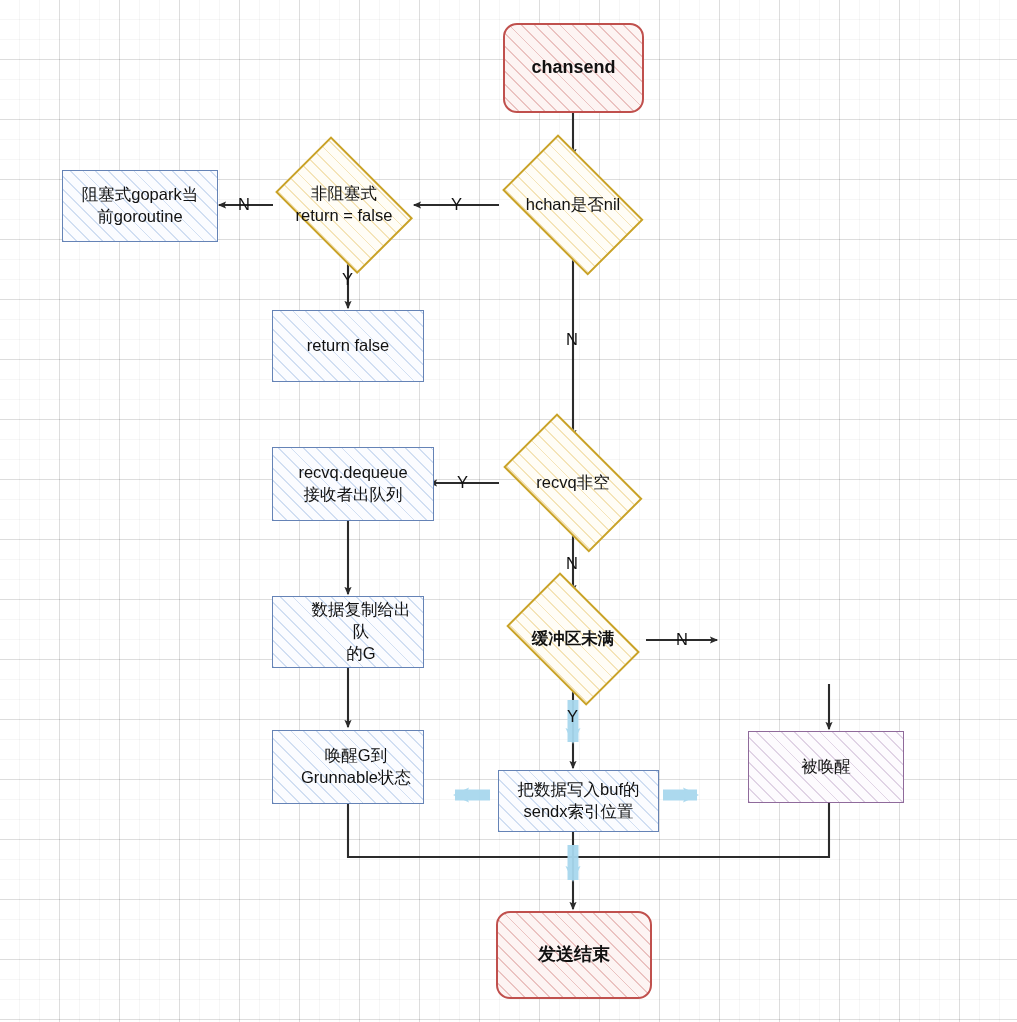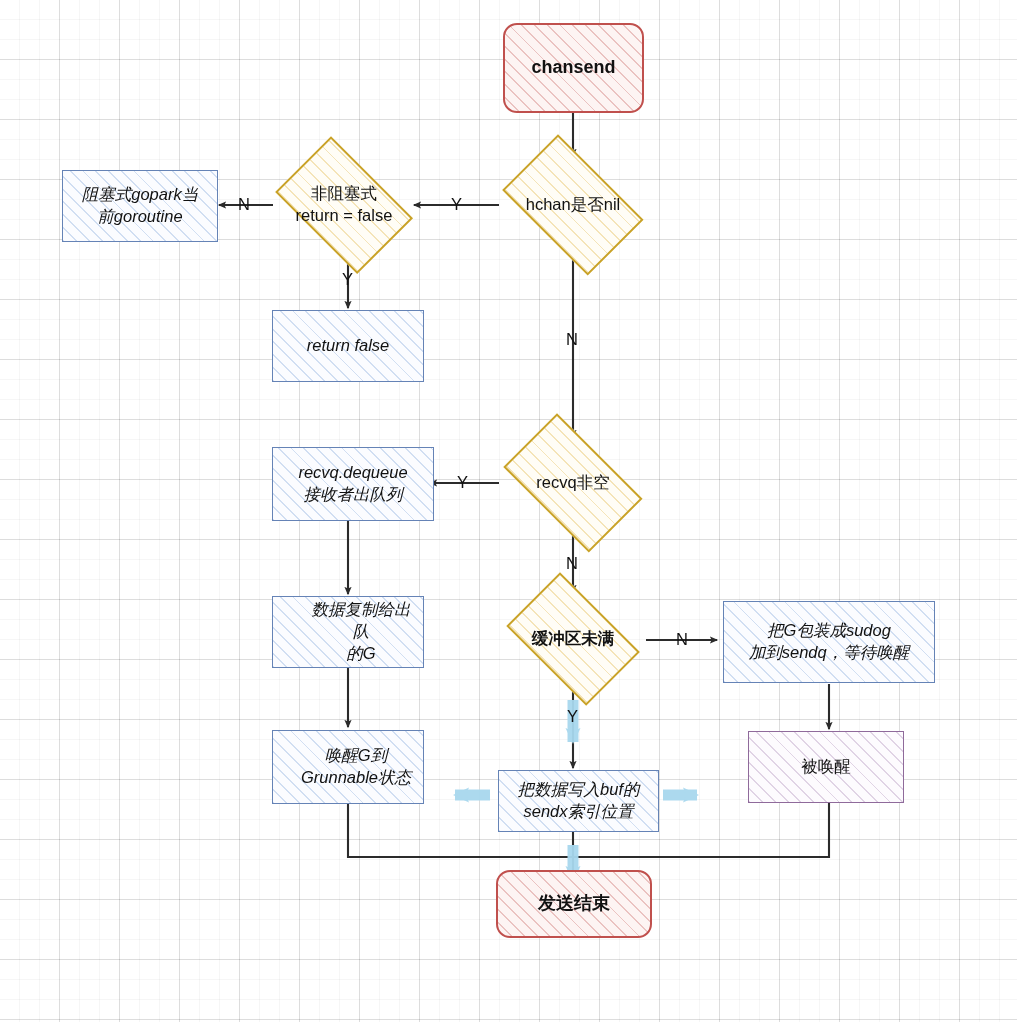--- a/index.html
+++ b/index.html
@@ -67,21 +67,20 @@
   .proc {
     border: 1.8px solid #6583b6;
     background-color: #fbfcff;
     background-image: repeating-linear-gradient(
       45deg,
       rgba(120,160,215,0.32) 0px,
       rgba(120,160,215,0.32) 1.3px,
       rgba(255,255,255,0) 1.3px,
       rgba(255,255,255,0) 9px);
     font-size: 16.5px;
-    font-style: italic;
   }
 
   
   .proc-purple {
     border: 1.8px solid #8f6a9b;
     background-color: #fdfbfe;
     background-image: repeating-linear-gradient(
       45deg,
       rgba(150,110,165,0.28) 0px,
       rgba(150,110,165,0.28) 1.3px,
@@ -221,30 +220,26 @@
   <div class="node decision" style="left:496px; top:588px; width:154px; height:102px;font-weight:bold;">
     <span class="dia-shape"></span>
     <span class="label">缓冲区未满</span>
   </div>
 
   <div class="node proc" style="left:498px; top:770px; width:161px; height:62px;">
     <span class="label">把数据写入buf的
 sendx索引位置</span>
   </div>
 
-  <div class="node proc" style="left:723px; top:601px; width:212px; height:82px;">
-    <span class="label">把G包装成sudog
-加到sendq，等待唤醒</span>
-  </div>
 
   <div class="node proc-purple" style="left:748px; top:731px; width:156px; height:72px;">
     <span class="label">被唤醒</span>
   </div>
 
-  <div class="node term" style="left:496px; top:870px; width:156px; height:68px;">
+  <div class="node term" style="left:496px; top:911px; width:156px; height:88px;">
     <span class="label">发送结束</span>
   </div>
 
   <div class="edge-label" style="left:451px; top:195px;">Y</div>
 
   <div class="edge-label" style="left:566px; top:330px;">N</div>
 
   <div class="edge-label" style="left:238px; top:195px;">N</div>
 
   <div class="edge-label" style="left:342px; top:270px;">Y</div>

